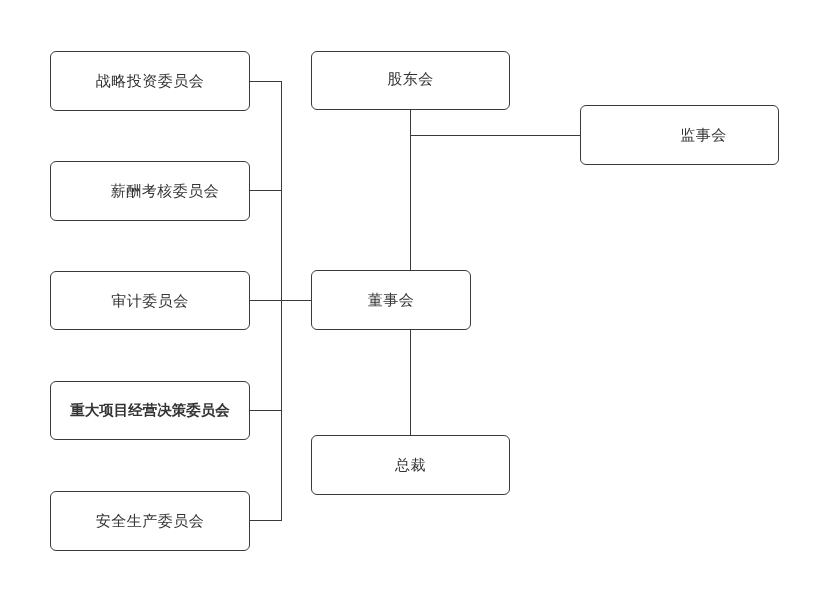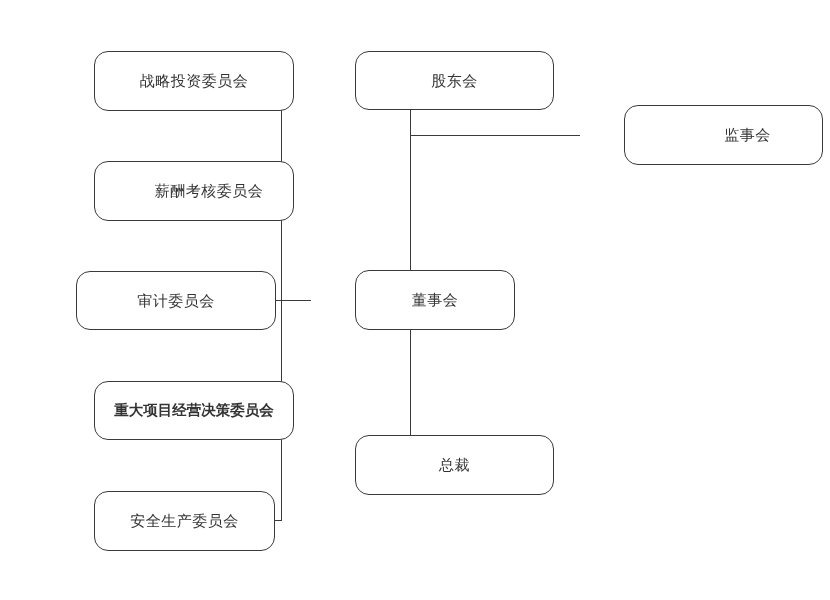--- a/index.html
+++ b/index.html
@@ -24,25 +24,24 @@
     top: 0;
     width: 830px;
     height: 600px;
     pointer-events: none;
   }
   .node {
     position: absolute;
     box-sizing: border-box;
     background: #ffffff;
     border: 1px solid #3a3a3a;
-    border-radius: 14px;
+    border-radius: 6px;
     display: flex;
     align-items: center;
     justify-content: center;
-    margin-left: 44px;
   }
   .node-label {
     color: #333333;
     font-size: 15px;
     line-height: 1.2;
     letter-spacing: 0.5px;
     white-space: nowrap;
     text-align: center;
   }
   .node-label.tight {
@@ -69,21 +68,21 @@
       <line x1="281.5" y1="300.5" x2="311" y2="300.5"></line>
 
       <line x1="250" y1="81.5" x2="281.5" y2="81.5"></line>
       <line x1="250" y1="190.5" x2="281.5" y2="190.5"></line>
       <line x1="250" y1="300.5" x2="281.5" y2="300.5"></line>
       <line x1="250" y1="410.5" x2="281.5" y2="410.5"></line>
       <line x1="250" y1="520.5" x2="281.5" y2="520.5"></line>
     </g>
   </svg>
 
-  <div class="node" style="left:311px; top:51px; width:199px; height:59px;">
+  <div class="node" style="left:311px; top:51px; width:199px; height:59px;font-family:Liberation Mono, monospace;">
     <span class="node-label">股东会</span>
   </div>
 
   <div class="node" style="left:311px; top:270px; width:160px; height:60px;">
     <span class="node-label">董事会</span>
   </div>
 
   <div class="node" style="left:311px; top:435px; width:199px; height:60px;font-family:Liberation Serif, serif;">
     <span class="node-label">总裁</span>
   </div>
@@ -93,25 +92,25 @@
   </div>
 
   <div class="node" style="left:50px; top:51px; width:200px; height:60px;">
     <span class="node-label">战略投资委员会</span>
   </div>
 
   <div class="node" style="left:50px; top:161px; width:200px; height:60px;padding-left:30px;">
     <span class="node-label">薪酬考核委员会</span>
   </div>
 
-  <div class="node" style="left:32px; top:271px; width:200px; height:59px;">
+  <div class="node" style="left:50px; top:271px; width:200px; height:59px;">
     <span class="node-label">审计委员会</span>
   </div>
 
   <div class="node" style="left:50px; top:381px; width:200px; height:59px;font-weight:bold;">
     <span class="node-label tight">重大项目经营决策委员会</span>
   </div>
 
-  <div class="node" style="left:50px; top:491px; width:181px; height:60px;">
+  <div class="node" style="left:50px; top:491px; width:200px; height:60px;">
     <span class="node-label">安全生产委员会</span>
   </div>
 
 </div>
 
 </body></html>

